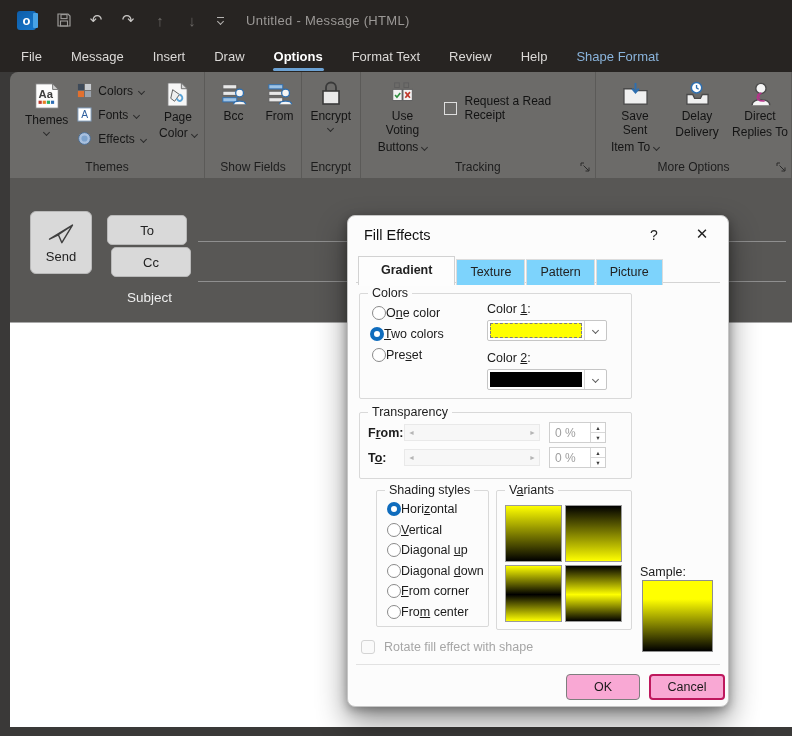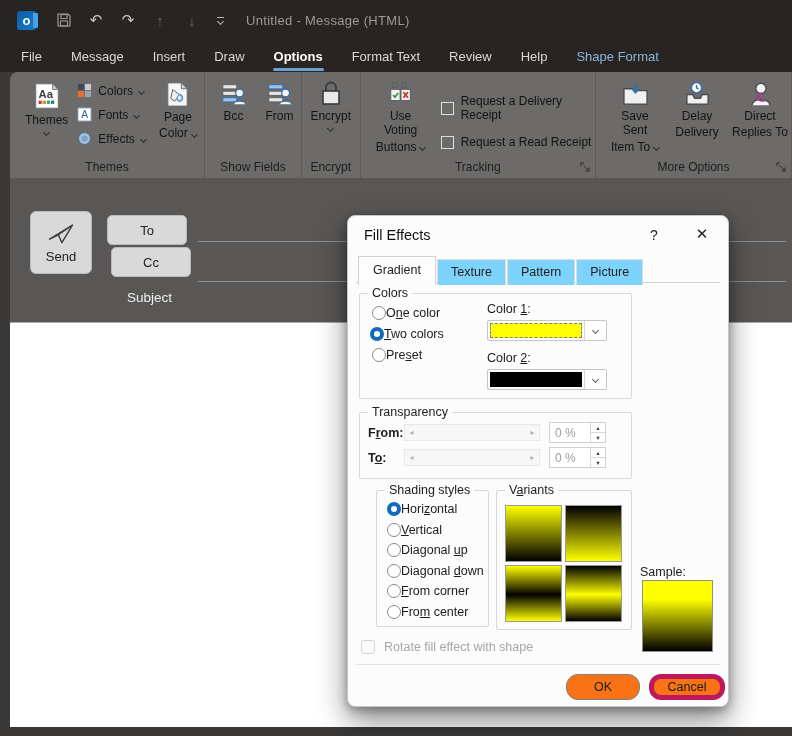--- a/index.html
+++ b/index.html
@@ -79,21 +79,21 @@
   .dialog { position:absolute; left:347px; top:215px; width:382px; height:492px; background:#fcfcfc;
             border:1px solid #c6c6c6; border-radius:8px; color:#1b1b1b; font-size:12.5px;
             box-shadow:0 14px 30px rgba(0,0,0,.45), 0 3px 10px rgba(0,0,0,.3); }
   .dlg-title { position:absolute; left:16px; top:11px; font-size:14.5px; color:#111; }
   .dlg-help { position:absolute; right:66px; top:11px; font-size:14px; color:#222; width:16px; text-align:center; }
   .dlg-close { position:absolute; right:17px; top:9px; font-size:15px; color:#222; width:18px; text-align:center; }
 
   .dtabs { position:absolute; left:10px; top:40px; display:flex; align-items:flex-end; z-index:2; }
   .dtab { padding:5px 13px 6px; border:1px solid #dcdcdc; border-bottom:none; background:#7dd3fc;
           margin-right:1px; color:#222; }
-  .dtab.active { background:#fdfdfd; border-color:#d2d2d2; padding:6px 14px 8px; position:relative; }
+  .dtab.active { background:#fdfdfd; border-color:#d2d2d2; padding:6px 22px 8px; position:relative;font-weight:bold; }
   .dtab.active::after { content:""; position:absolute; left:0; right:0; bottom:-1px; height:1px; background:#fdfdfd; }
   .tab-underline { position:absolute; left:8px; right:8px; top:66px; height:1px; background:#d4d4d4; }
 
   .gb { position:absolute; border:1px solid #d9d9d9; border-radius:2px; }
   .gb-legend { position:absolute; top:-8px; left:8px; background:#fcfcfc; padding:0 4px; color:#1c1c1c; }
   .gb.colors { left:11px; top:77px; width:273px; height:106px; }
   .gb.transp { left:11px; top:196px; width:273px; height:67px; }
   .gb.shading { left:28px; top:274px; width:113px; height:137px; }
   .gb.variants { left:148px; top:274px; width:136px; height:140px; }
 
@@ -130,24 +130,24 @@
 
   .sample-label { position:absolute; left:292px; top:349px; }
   .sample-swatch { position:absolute; left:294px; top:364px; width:71px; height:72px;
            border:1px solid #8f8f8f; background:linear-gradient(to bottom, var(--c1) 26%, var(--c2) 100%); }
 
   .rotate-row { position:absolute; left:13px; top:424px; display:flex; align-items:center; gap:9px;
            color:#a6a6a6; }
   .cbx-dis { width:14px; height:14px; border:1px solid #d4d4d4; background:#fafafa; border-radius:3px; flex:none; }
 
   .footer-line { position:absolute; left:8px; right:8px; top:448px; height:1px; background:#e2e2e2; }
-  .dbtn { position:absolute; top:458px; height:26px; background:#f97316; border-radius:12px;
+  .dbtn { position:absolute; top:458px; height:26px; background:#f9a8d4; border-radius:4px;
           display:flex; align-items:center; justify-content:center; color:#1a1a1a; }
   .ok { left:218px; width:74px; border:1px solid #7e7e7e; }
-  .cancel { left:301px; width:76px; border:5px solid #be185d; }
+  .cancel { left:301px; width:76px; border:2px solid #be185d; }
 </style>
 </head>
 <body>
 
 <div class="window">
 
   <div class="titlebar">
     <div class="app-icon">
       <span class="o">o</span>
     </div>
@@ -291,24 +291,20 @@
           </svg>
         <span>Use Voting</span>
         <span style="display:flex;align-items:center;gap:4px">
             <span>Buttons</span>
             <span class="chev sm chev-dk"></span>
           </span>
       </div>
       <div class="checks">
         <div class="check-row">
           <span class="cbx"></span>
-          <span>Request a Delivery Receipt</span>
-        </div>
-        <div class="check-row">
-          <span class="cbx"></span>
           <span>Request a Read Receipt</span>
         </div>
       </div>
       <div class="grp-label">Tracking</div>
       <svg class="launcher" viewBox="0 0 11 11">
           <path d="M1 4 v-3 h3" fill="none" stroke="#2a2a2a"></path>
           <path d="M3.5 3.5 l5 5" stroke="#2a2a2a"></path>
           <path d="M9 5.5 v3.5 h-3.5" fill="none" stroke="#2a2a2a"></path>
         </svg>
     </div>

